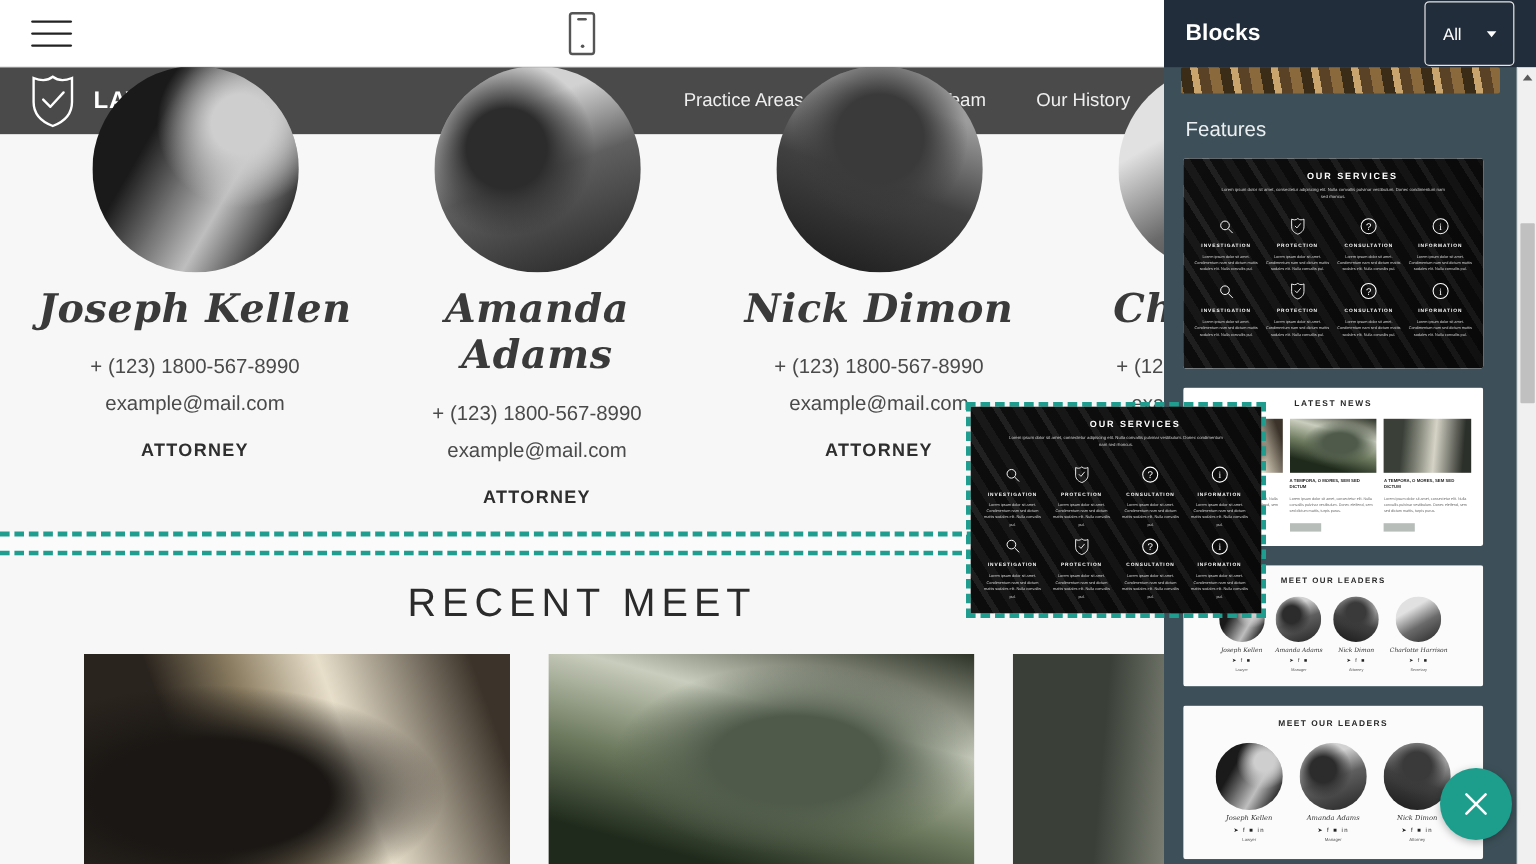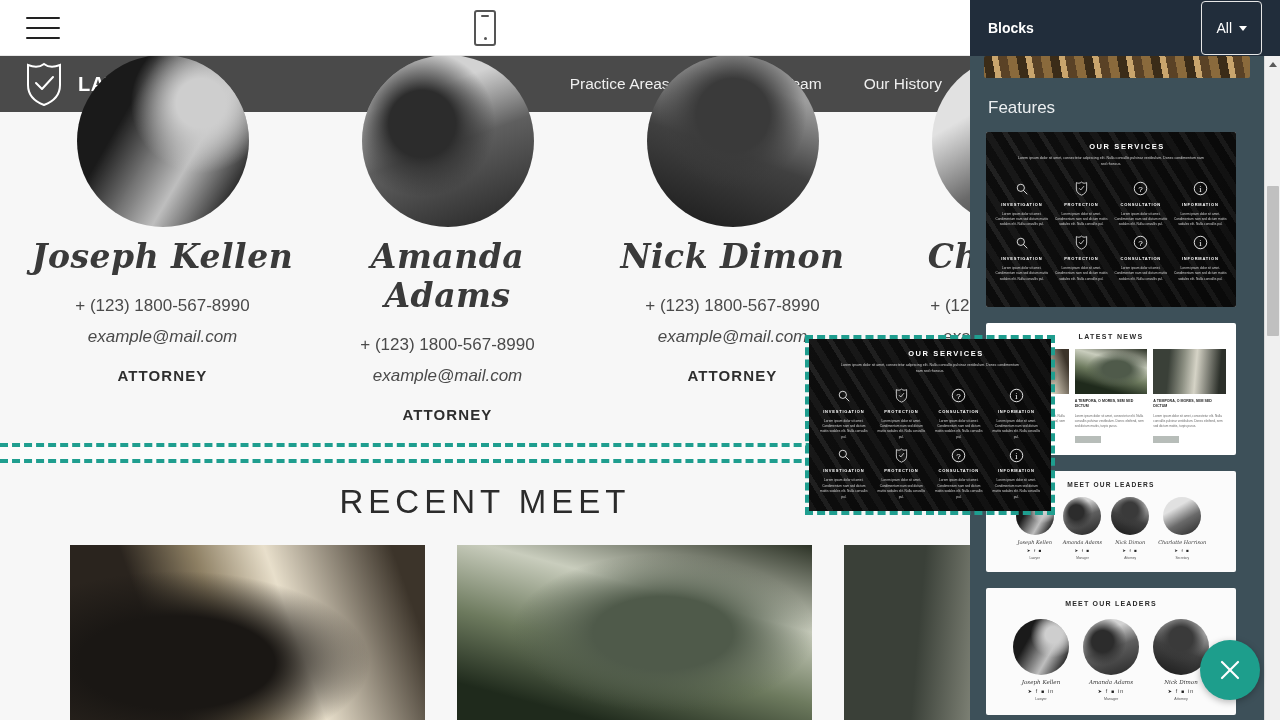--- a/index.html
+++ b/index.html
@@ -58,21 +58,21 @@
   .avatar {
     width: 172px; height: 172px; border-radius: 50%; margin: 0 auto;
     overflow: hidden; position: relative; filter: grayscale(100%);
     margin-top: -57px;
   }
   .tname {
     font-family: "DejaVu Serif", serif; font-style: italic; font-weight: bold;
     font-size: 33px; color: #3a3a3a; margin-top: 10px; letter-spacing: 0.5px;
   }
   .tphone { font-size: 17px; color: #4a4a4a; margin-top: 20px; }
-  .tmail  { font-size: 17px; color: #4a4a4a; margin-top: 11px; font-style: italic; }
+  .tmail  { font-size: 17px; color: #4a4a4a; margin-top: 11px; }
   .trole  { font-size: 15px; color: #2e2e2e; font-weight: bold; letter-spacing: 1.1px; margin-top: 20px; }
 
   
   .drop-indicator {
     height: 20px; width: 100%; margin-top: 20px;
     border-top: 4px dashed #1f9e8f; border-bottom: 4px dashed #1f9e8f;
     background: #fbfbfb;
   }
 
   .recent-news-wrap { background: #f7f7f7; padding-top: 12px; }
@@ -85,25 +85,25 @@
 
   
   .blocks-panel {
     position: absolute; top: 0; right: 0; width: 310px; height: 720px;
     background: #3d5059;
   }
   .blocks-header {
     height: 56px; background: #212d3b; display: flex; align-items: center;
     padding: 0 18px;
   }
-  .blocks-title { color: #fff; font-size: 14px; font-weight: bold; }
+  .blocks-title { color: #fff; font-size: 19px; font-weight: bold; }
   .all-dropdown {
     margin-left: auto; border: 1px solid #e6e6e6; border-radius: 4px;
     color: #fff; font-size: 14px; padding: 18px 14px; background: transparent;
-    display: flex; align-items: center; gap: 7px; cursor: pointer;
+    display: flex; align-items: center; gap: 21px; cursor: pointer;
   }
   .caret { width: 0; height: 0; border-left: 4px solid transparent; border-right: 4px solid transparent; border-top: 5px solid #fff; }
 
   .blocks-scroll {
     position: absolute; top: 56px; left: 0; width: 294px; height: 664px;
     overflow: hidden; padding: 0 16px;
   }
   .clipped-thumb {
     height: 22px; margin: 0 -2px 0 -2px; overflow: hidden; border-radius: 2px;
   }

